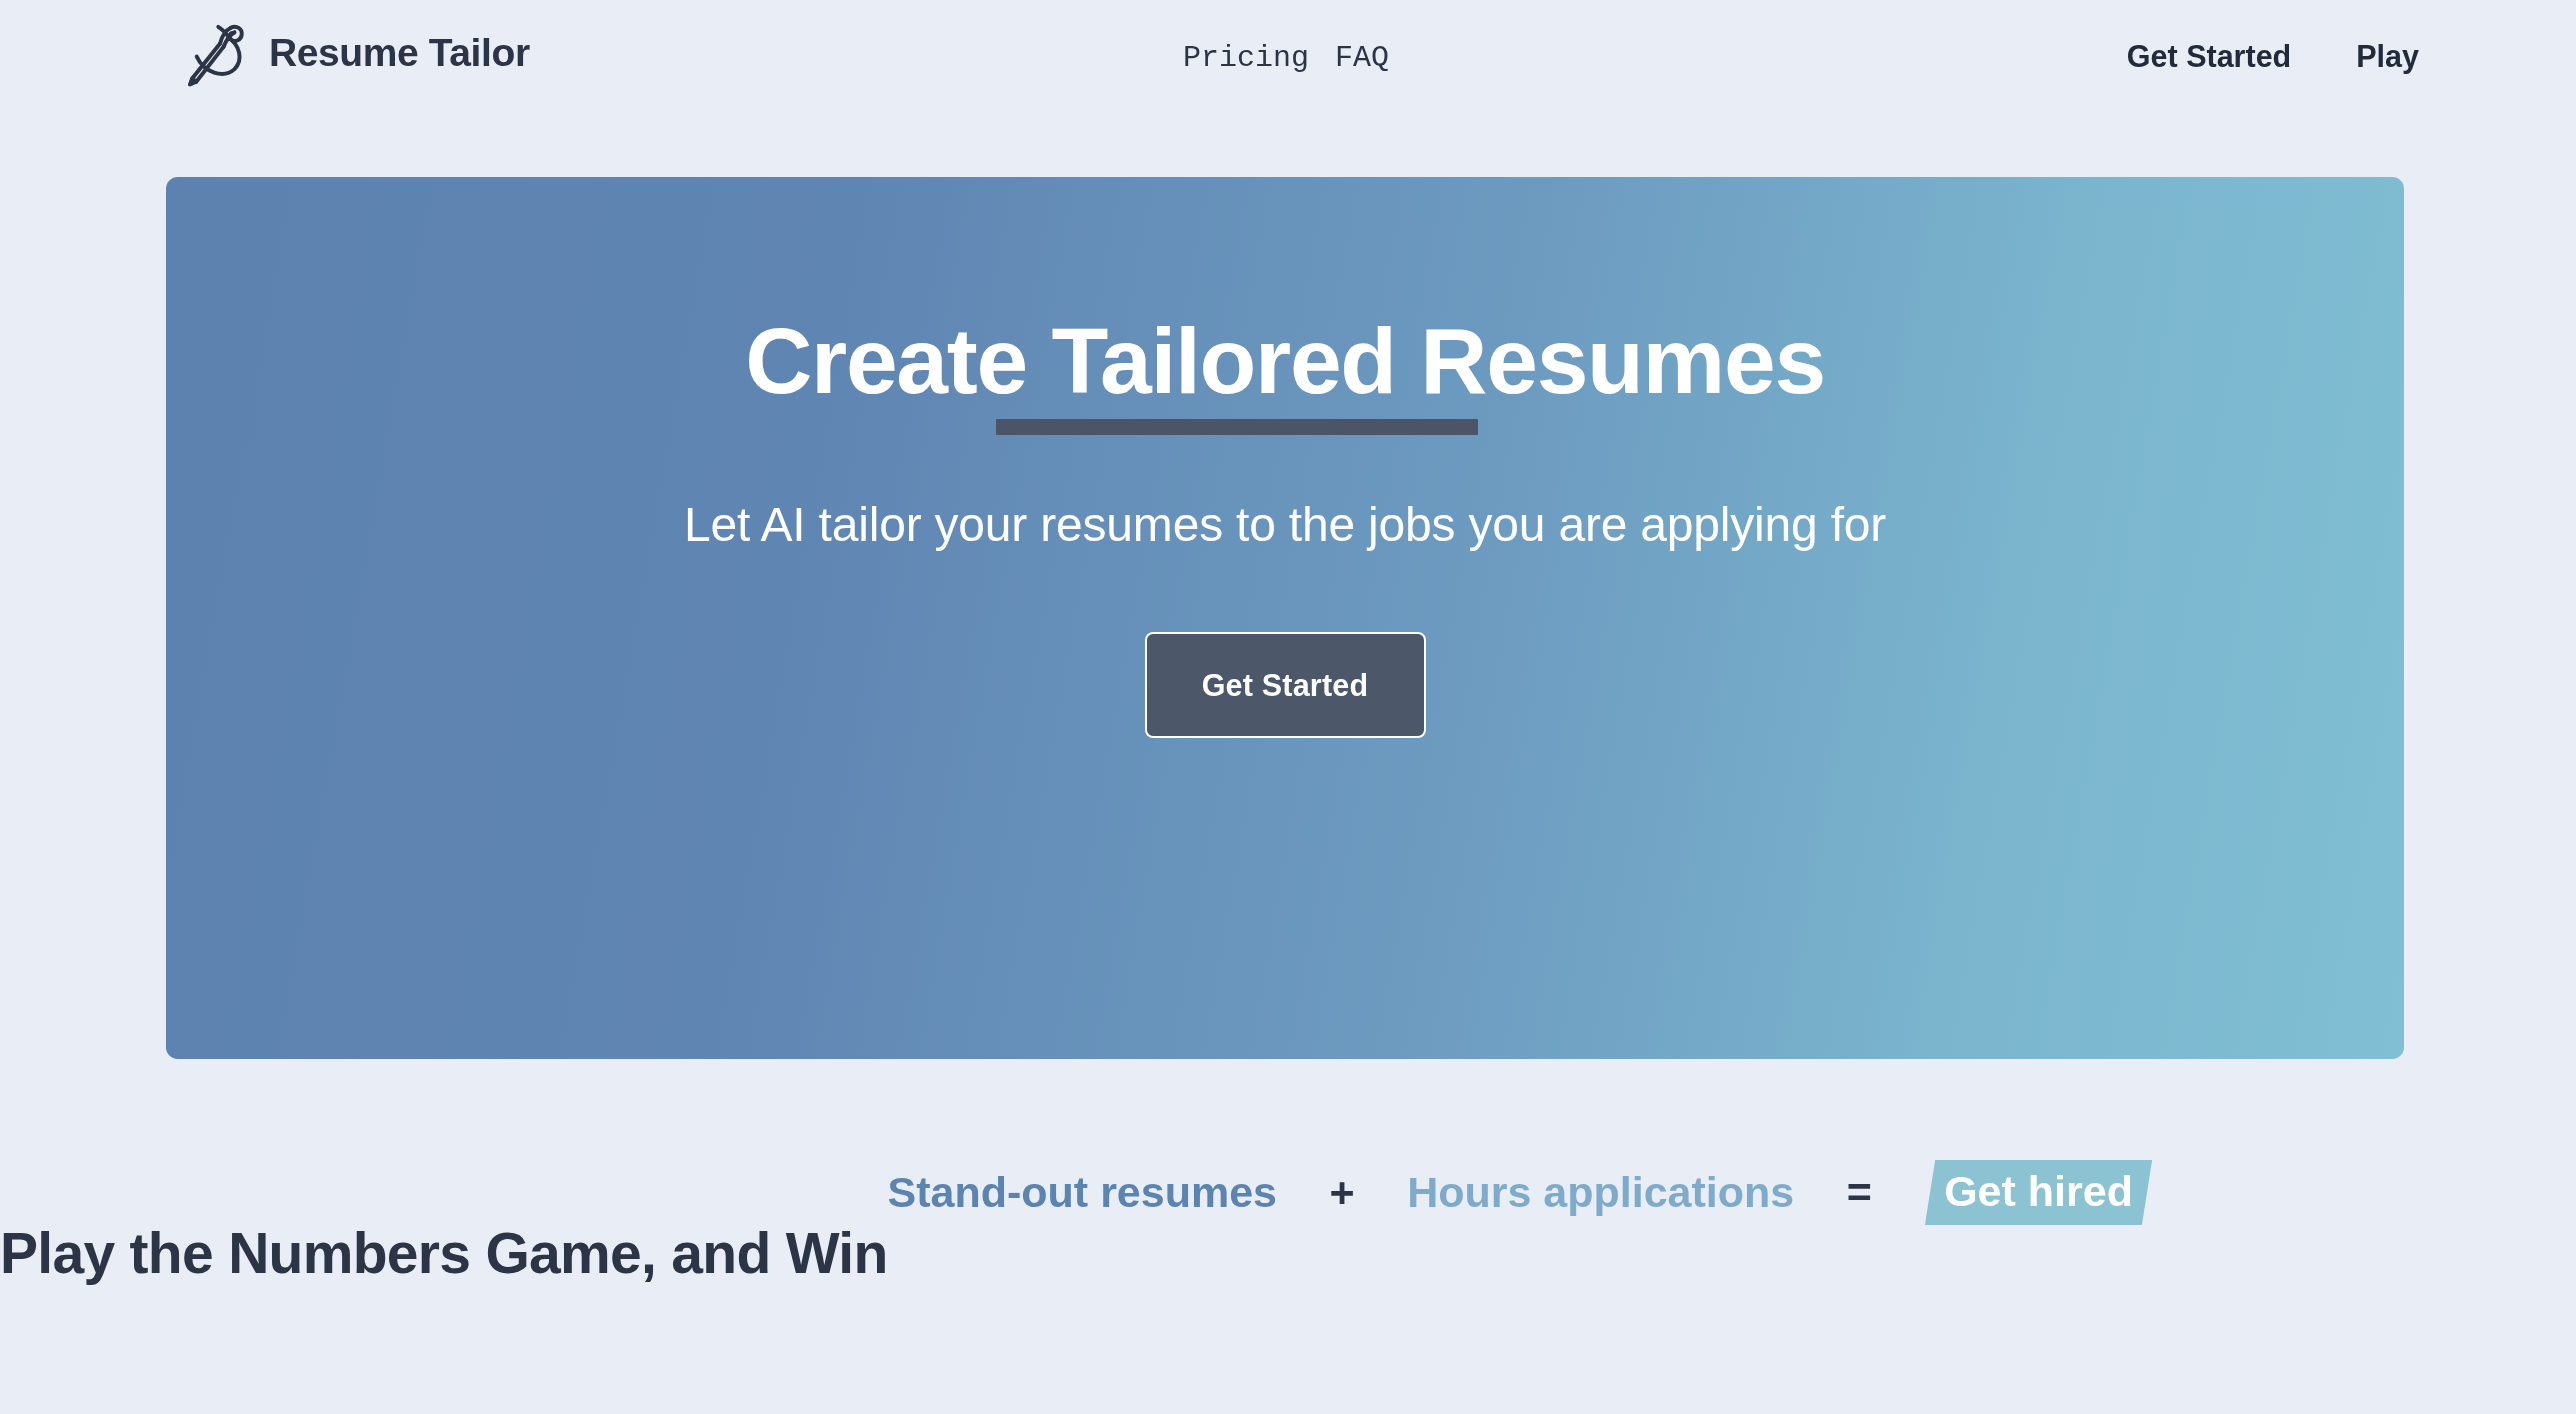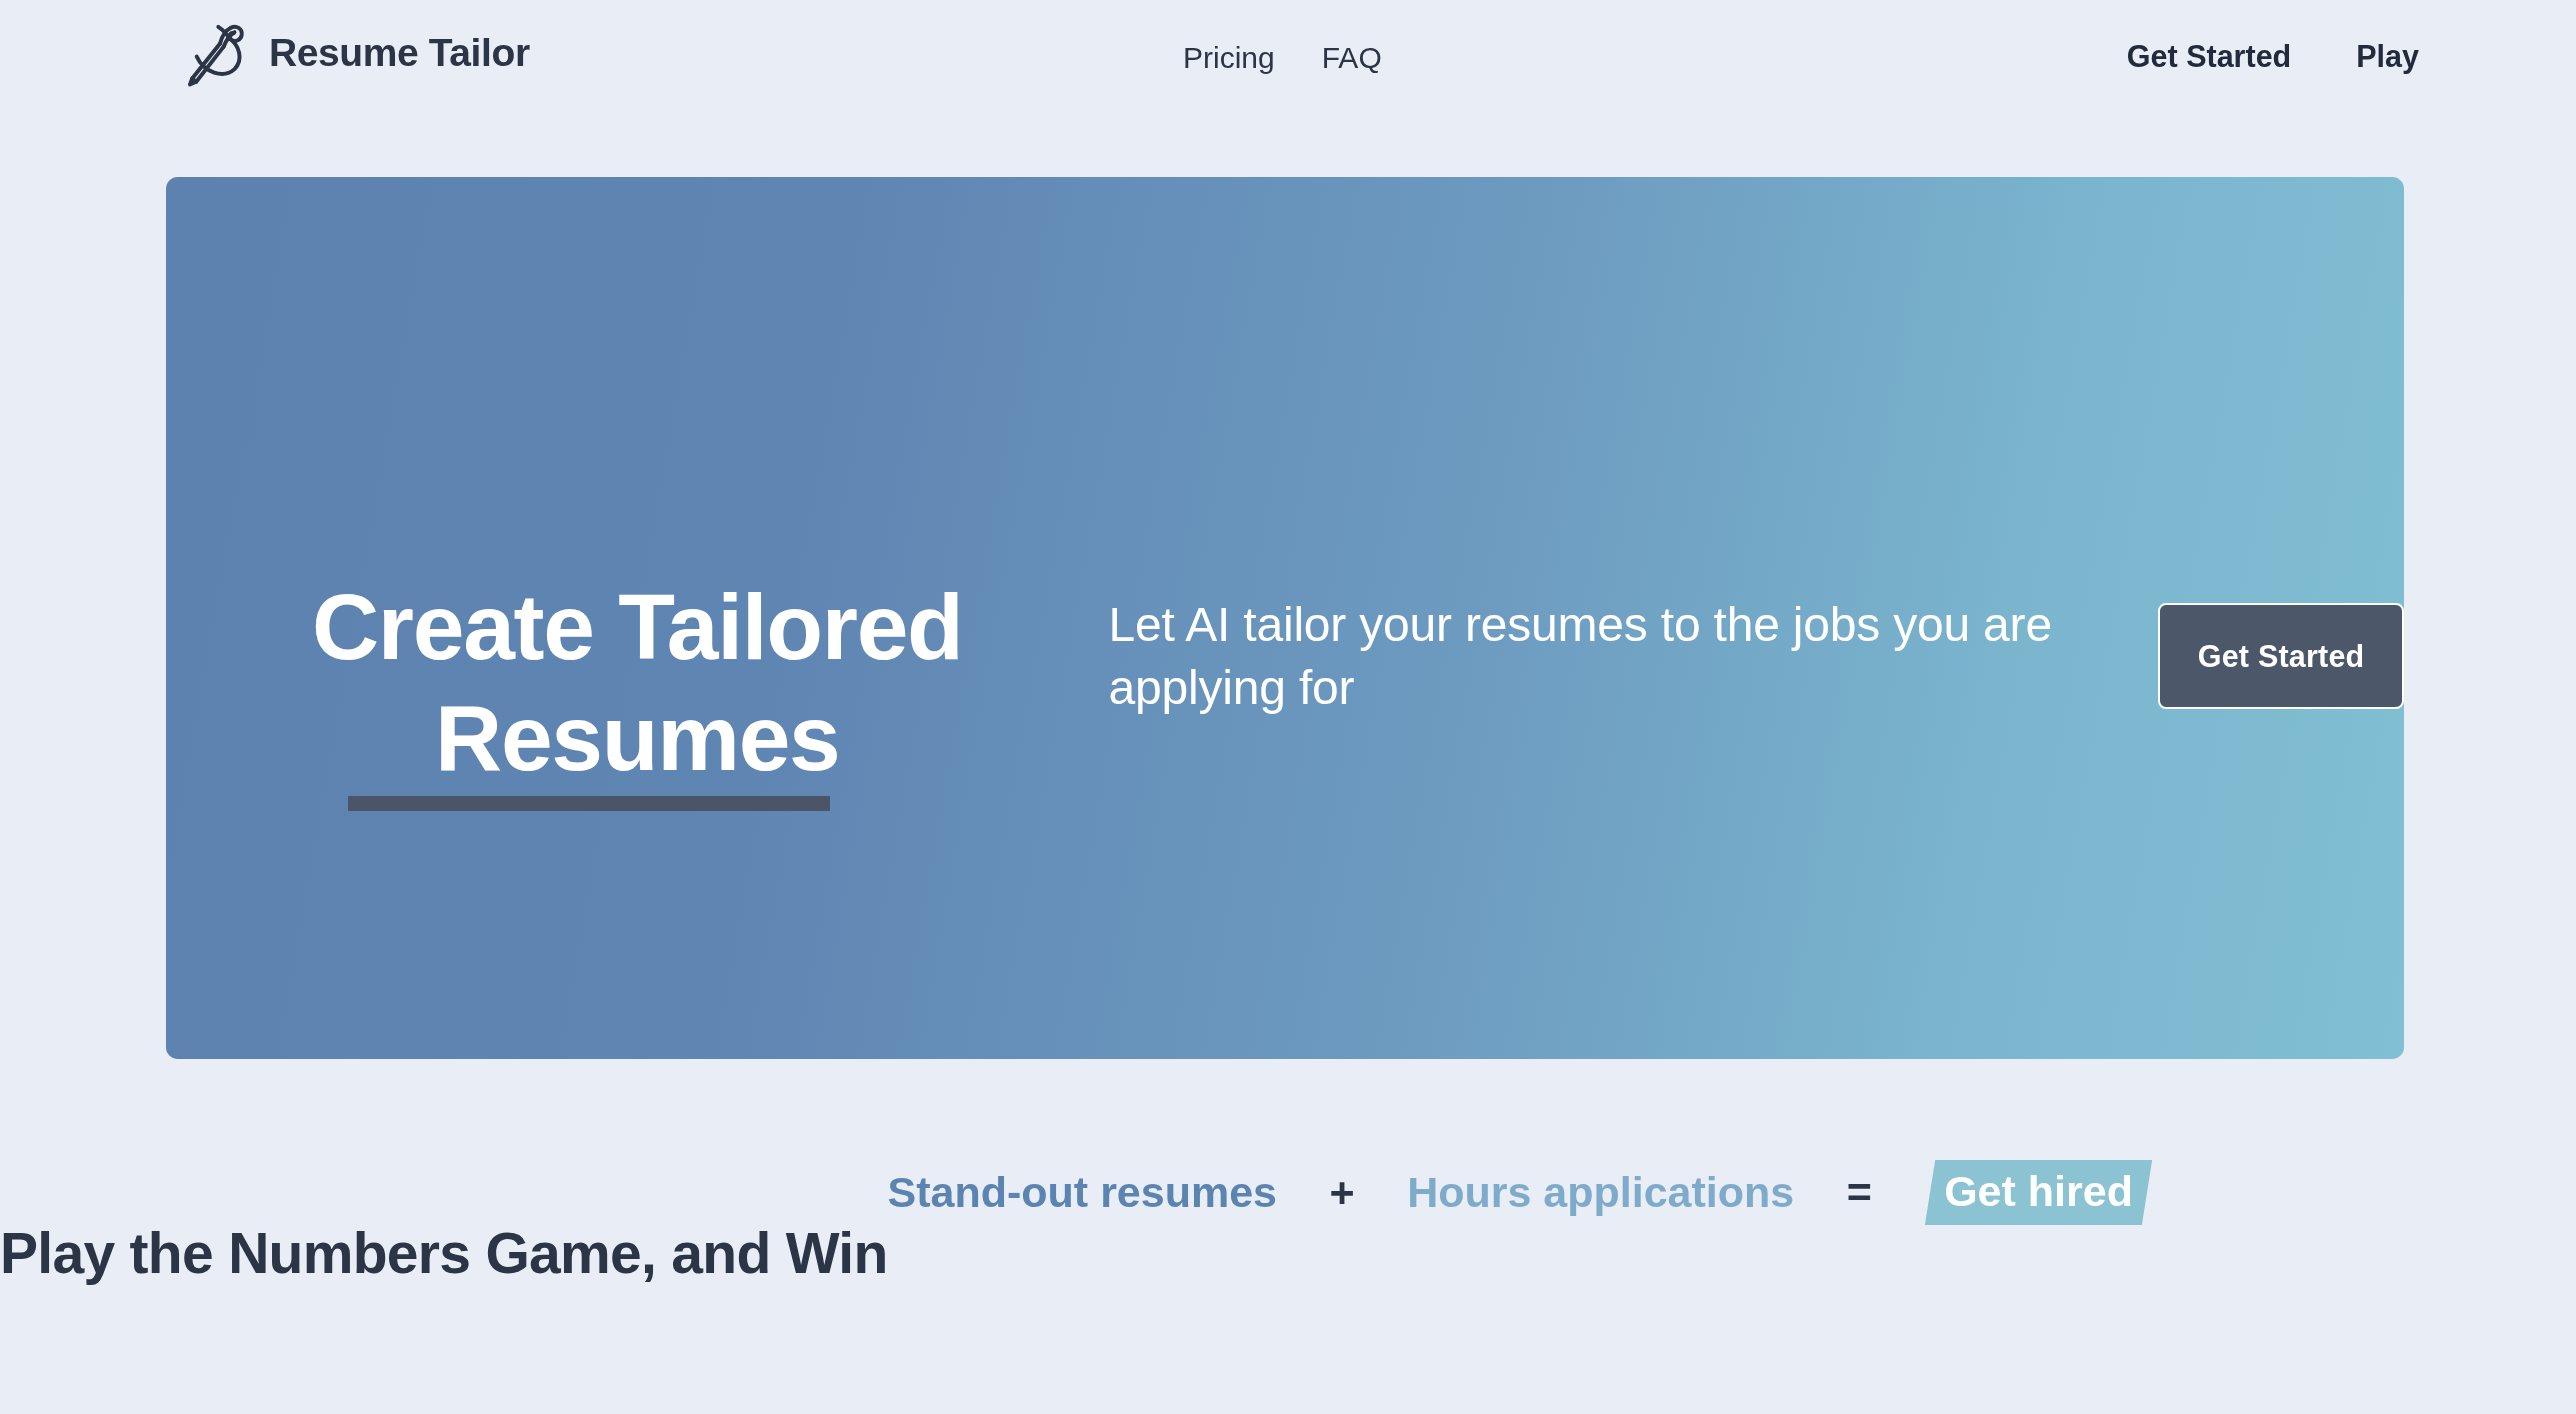--- a/index.html
+++ b/index.html
@@ -21,21 +21,21 @@
     display:flex; align-items:center; gap:20px;
   }
   .brand-icon { width:65px; height:72px; display:block; }
   .brand-name {
     font-size:39px; font-weight:bold; color:#2C3545;
     letter-spacing:-0.4px; line-height:1; white-space:nowrap;
   }
 
   .nav-center {
     position:absolute; left:1183px; top:41px;
-    display:flex; align-items:center; gap:47px;
+    display:flex; align-items:center; gap:26px;font-family:Liberation Mono, monospace;
   }
   .nav-link {
     font-size:30px; color:#2C3545; font-weight:normal;
     white-space:nowrap; text-decoration:none; cursor:pointer;
   }
 
   .nav-right {
     position:absolute; right:157px; top:39px;
     display:flex; align-items:center; gap:65px;
   }
@@ -47,21 +47,21 @@
   
   .hero {
     position:absolute; left:166px; top:177px;
     width:2238px; height:882px;
     border-radius:11.7px;
     background:linear-gradient(100deg,#5D82B0 0%,#5F85B2 28%,#6D9BC0 58%,#7BB6CE 82%,#80BFD4 100%);
     overflow:hidden;
   }
   .hero-inner {
     position:absolute; inset:0;
-    display:flex; flex-direction:row; align-items:center;
+    display:flex; flex-direction:column; align-items:center;
   }
   .hero-title {
     margin-top:129px;
     font-size:93px; font-weight:bold; color:#FFFFFF;
     text-align:center; line-height:1.19; letter-spacing:-1.3px;
     position:relative;
   }
   .hero-underline {
     position:absolute; left:50%; transform:translateX(-50%);
     margin-left:-48px;

